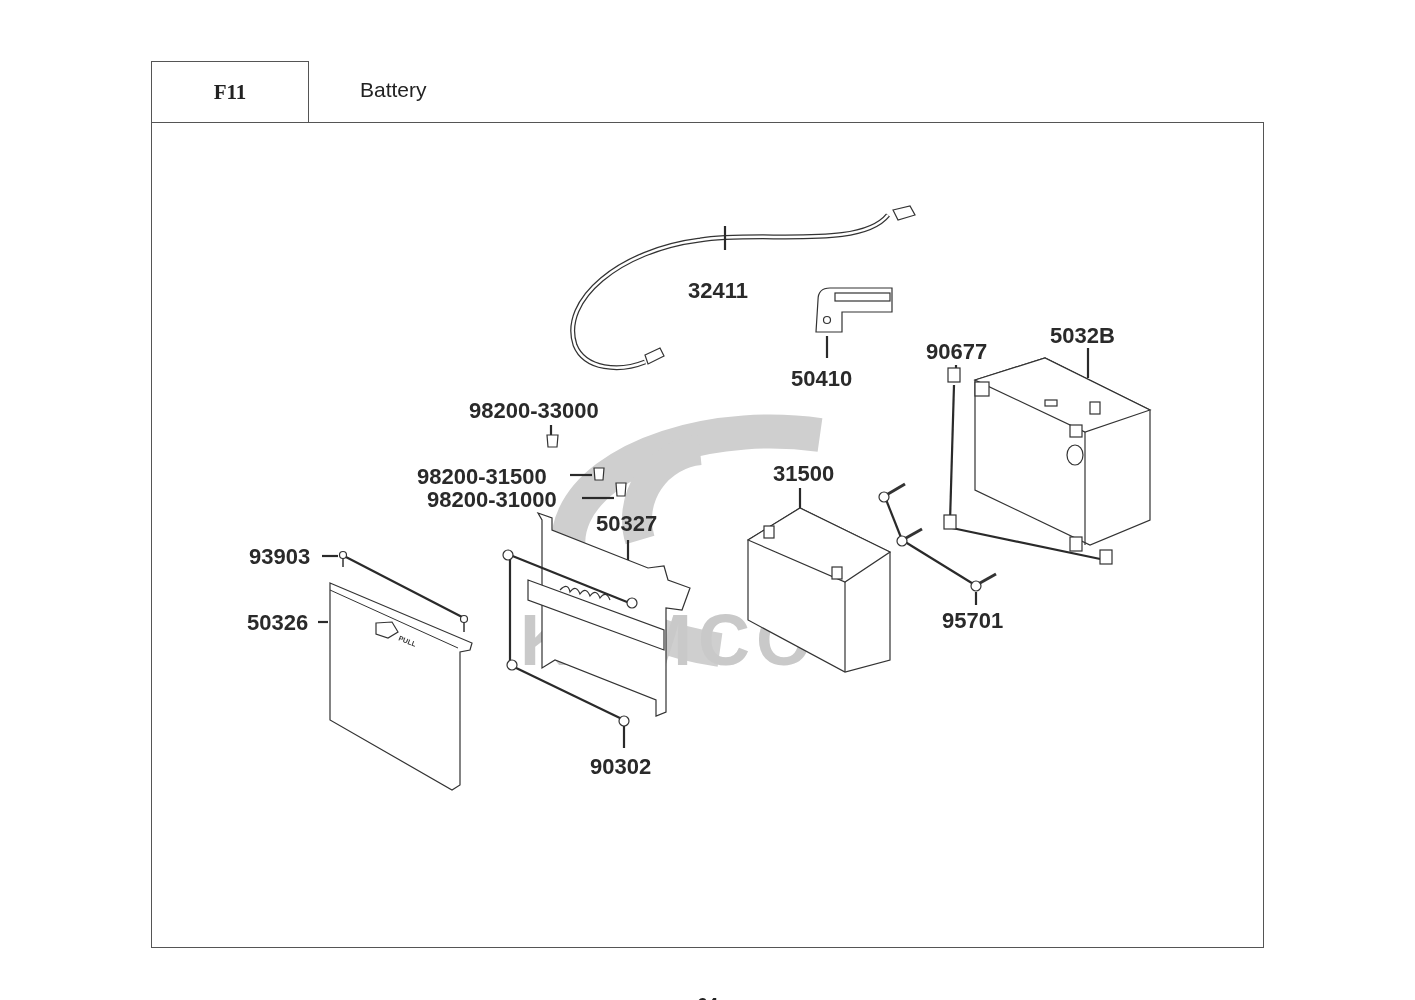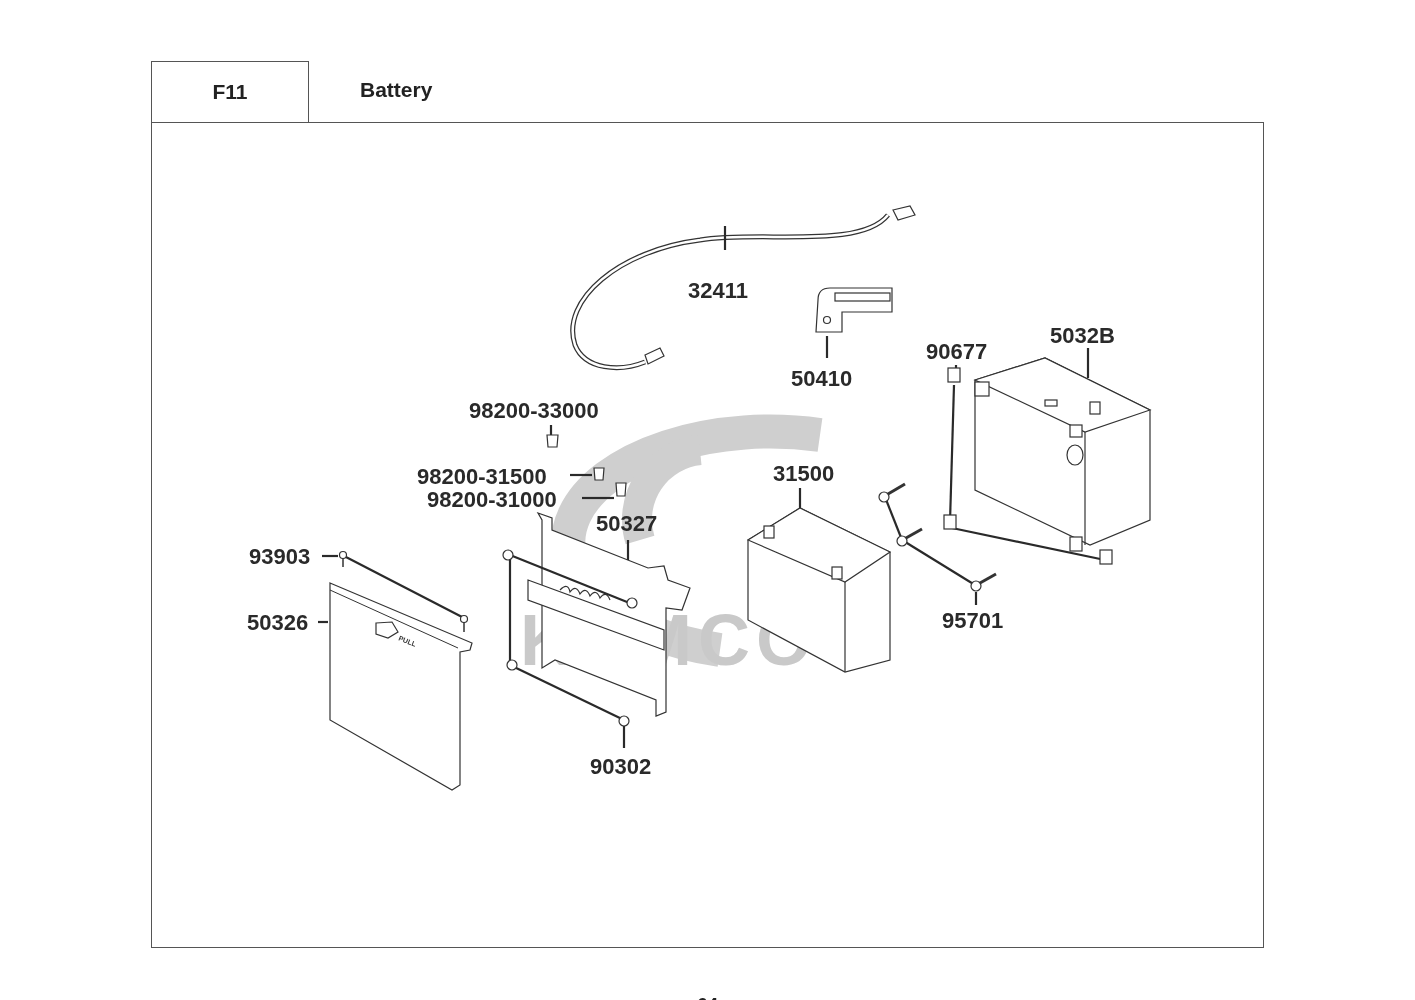--- a/index.html
+++ b/index.html
@@ -1,18 +1,18 @@
 <!DOCTYPE html>
 <html><head>
   <meta charset="utf-8">
   <style>
     html, body { margin: 0; padding: 0; background: #ffffff; }
     body { width: 1415px; height: 1000px; position: relative; overflow: hidden; font-family: "Liberation Sans", sans-serif; color: #222; }
-    .header-code { position: absolute; left: 151px; top: 61px; width: 158px; height: 61px; border: 1px solid #555; border-bottom: none; box-sizing: border-box; display: flex; align-items: center; justify-content: center; font-weight: bold; font-size: 21px; }
-    .header-title { position: absolute; left: 360px; top: 78px; font-weight: bold; font-size: 21px; }
+    .header-code { position: absolute; left: 151px; top: 61px; width: 158px; height: 61px; border: 1px solid #555; border-bottom: none; box-sizing: border-box; display: flex; align-items: center; justify-content: center; font-weight: bold; font-size: 21px; font-family: Liberation Serif, serif; }
+    .header-title { position: absolute; left: 360px; top: 78px; font-weight: normal; font-size: 21px; }
     .frame { position: absolute; left: 151px; top: 122px; width: 1113px; height: 826px; border: 1.5px solid #555; box-sizing: border-box; }
     .page-number { position: absolute; left: 0; width: 1415px; top: 952px; text-align: center; font-weight: bold; font-size: 19px; margin-top: 42px; }
     svg.diagram { position: absolute; left: 0; top: 0; }
     .lbl { font-family: "Liberation Sans", sans-serif; font-weight: bold; font-size: 22px; fill: #2a2a2a; }
     .part { fill: #fff; stroke: #333; stroke-width: 1.2; }
     .leader { stroke: #2a2a2a; stroke-width: 2.2; fill: none; }
     .wm { fill: #c9c9c9; }
     .wm-stroke { fill: none; stroke: #cfcfcf; }
   </style>
 </head>

